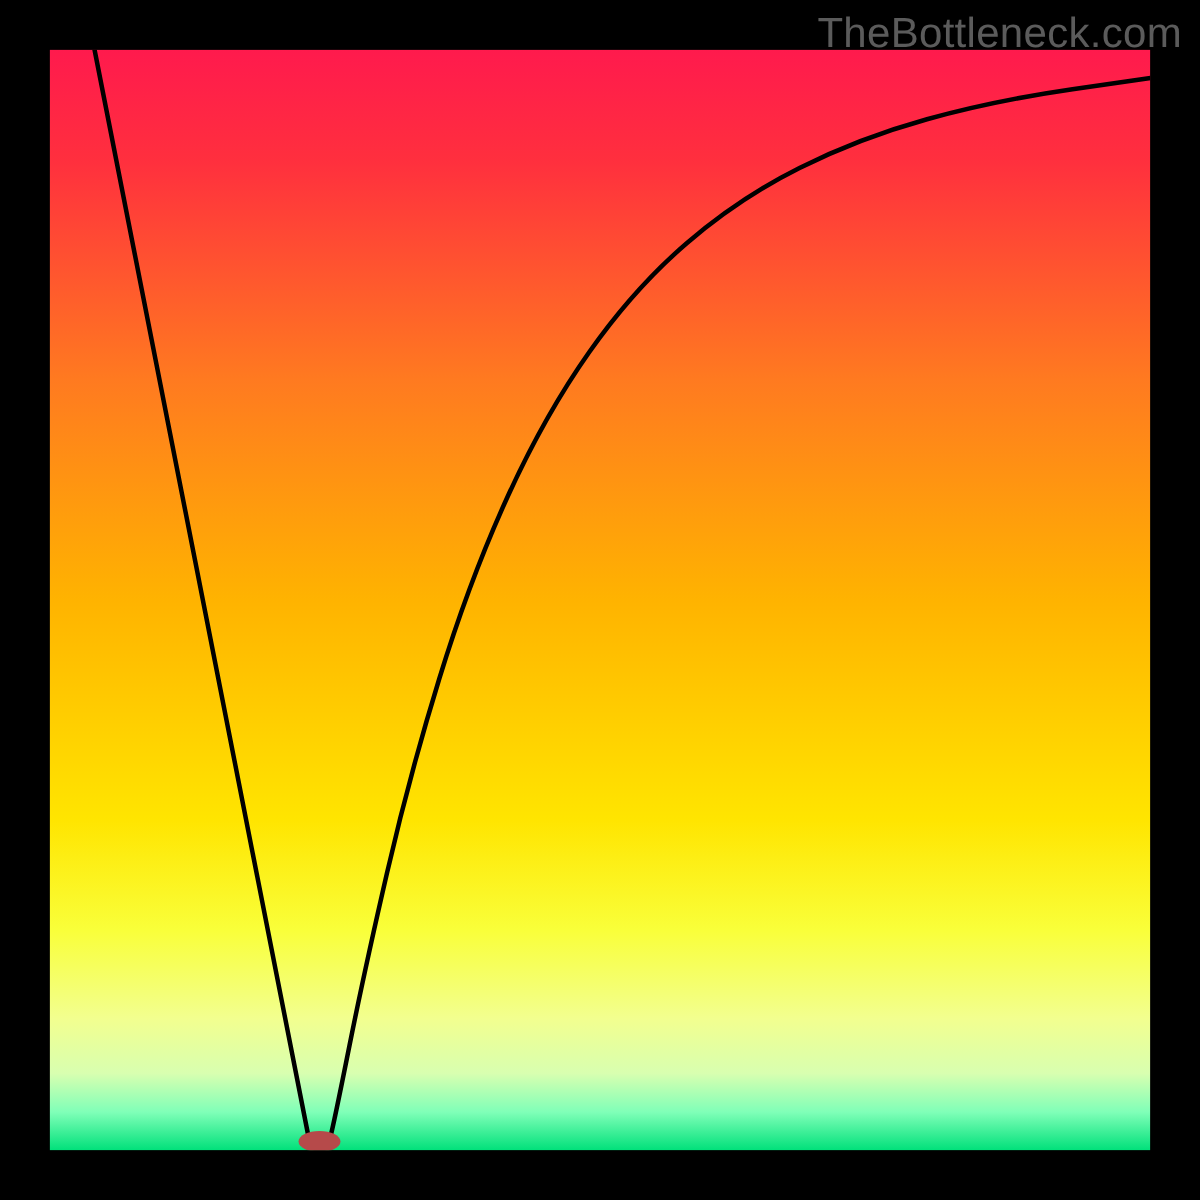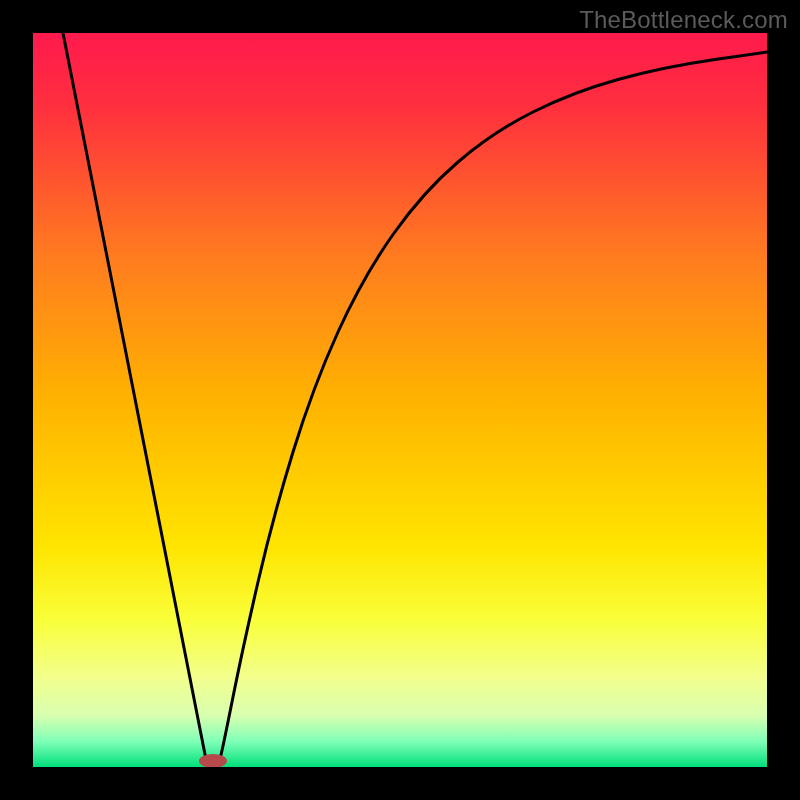--- a/index.html
+++ b/index.html
@@ -23,21 +23,21 @@
     top: 33px;
     width: 734px;
     height: 734px;
     overflow: hidden;
   }
   .attrib {
     position: absolute;
     top: 6px;
     right: 12px;
     color: #5b5b5b;
-    font-size: 24px;
+    font-size: 28px;
     letter-spacing: 0.2px;
     font-weight: 400;
   }
   svg { display: block; }
 </style>
 </head>
 <body>
 
 <div class="frame">
 

